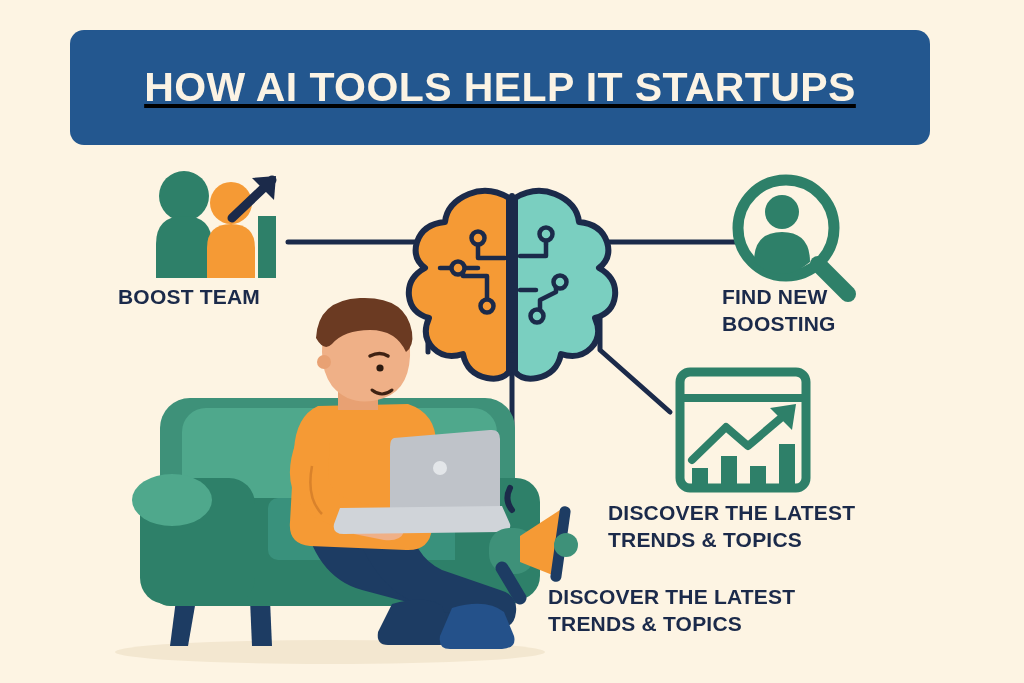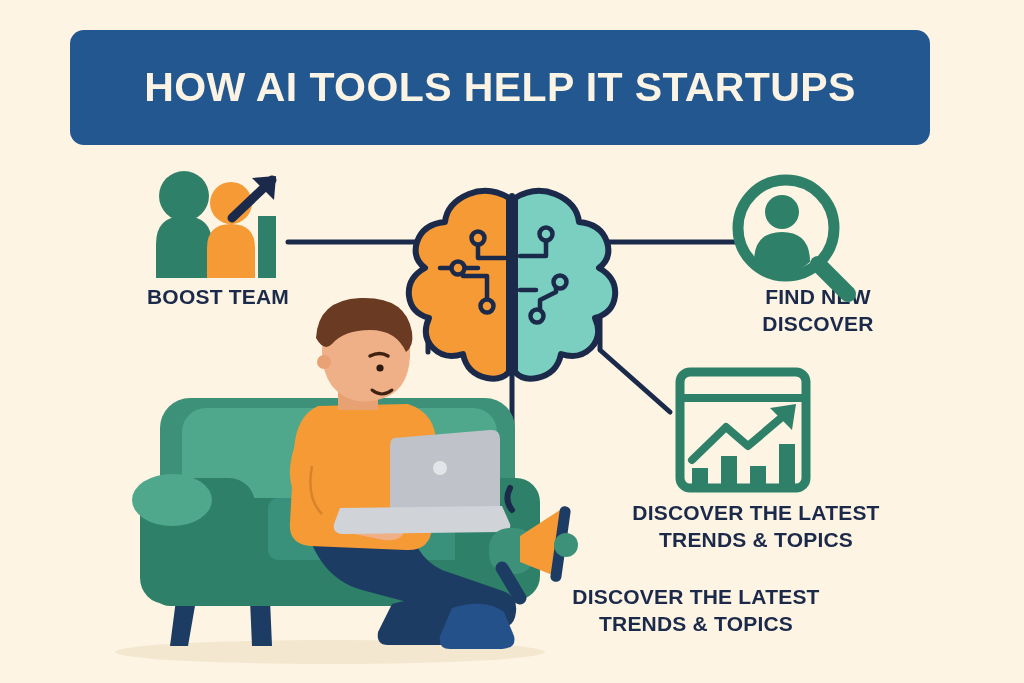--- a/index.html
+++ b/index.html
@@ -24,40 +24,41 @@
     width: 860px;
     height: 115px;
     background: #23578F;
     border-radius: 14px;
     display: flex;
     flex-direction: column;
     align-items: center;
     justify-content: center;
     box-sizing: border-box;
     padding: 4px 0;
+    text-decoration: underline;
   }
   .title-line {
     color: #FBF3E4;
     font-size: 41px;
     font-weight: 700;
     letter-spacing: 0.4px;
     line-height: 1.17;
     text-align: center;
     white-space: nowrap;
     font-family: "Liberation Sans", sans-serif;
   }
 
   
   .node-label {
     position: absolute;
     color: #1B2A4A;
     font-size: 21px;
     font-weight: 700;
     line-height: 1.27;
-    text-align: center;
+    text-align: left;
     letter-spacing: 0.2px;
     font-family: "Liberation Sans", sans-serif;
     white-space: nowrap;
   }
   #label-boost      { left: 118px; top: 284px; width: 200px; }
   #label-find       { left: 722px; top: 284px; width: 192px; }
   #label-trends-top { left: 608px; top: 500px; width: 296px; }
   #label-trends-bottom { left: 548px; top: 584px; width: 296px; }
 
   
@@ -237,21 +238,21 @@
       <path d="M 502 568 L 520 598" fill="none" stroke="#1D3C63" stroke-width="13" stroke-linecap="round"></path>
     </g>
   </svg>
 
   <div class="node-label" id="label-boost">
     <div>BOOST TEAM</div>
   </div>
 
   <div class="node-label" id="label-find">
     <div>FIND NEW</div>
-    <div>DISCOVER</div>
+    <div>BOOSTING</div>
   </div>
 
   <div class="node-label" id="label-trends-top">
     <div>DISCOVER THE LATEST</div>
     <div>TRENDS &amp; TOPICS</div>
   </div>
 
   <div class="node-label" id="label-trends-bottom">
     <div>DISCOVER THE LATEST</div>
     <div>TRENDS &amp; TOPICS</div>

